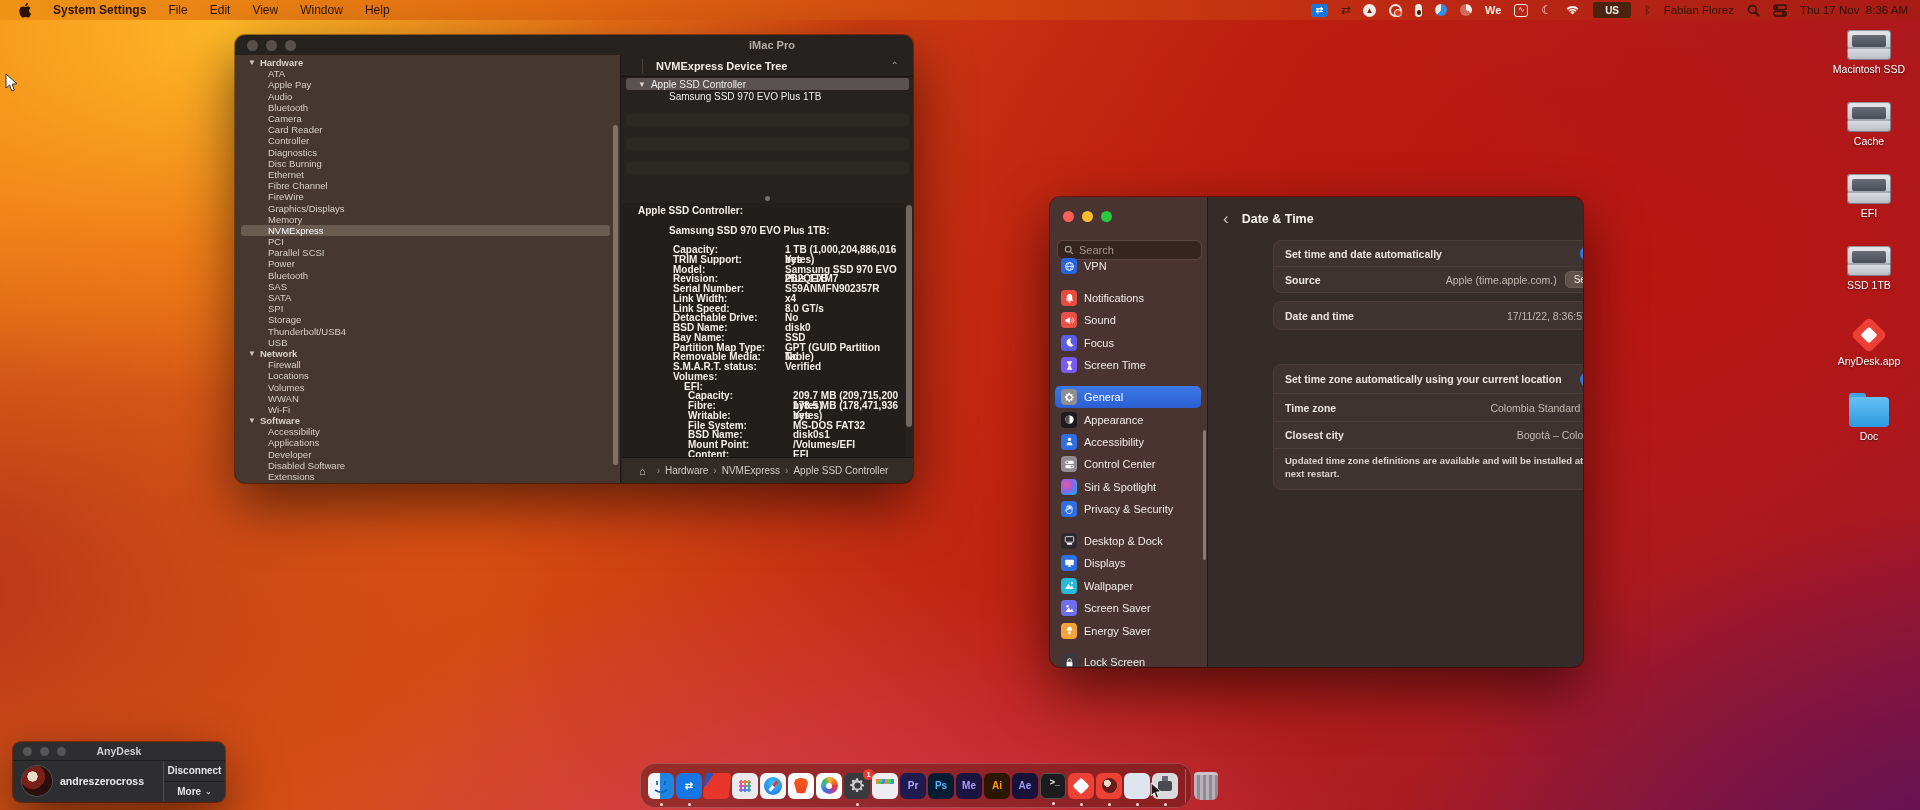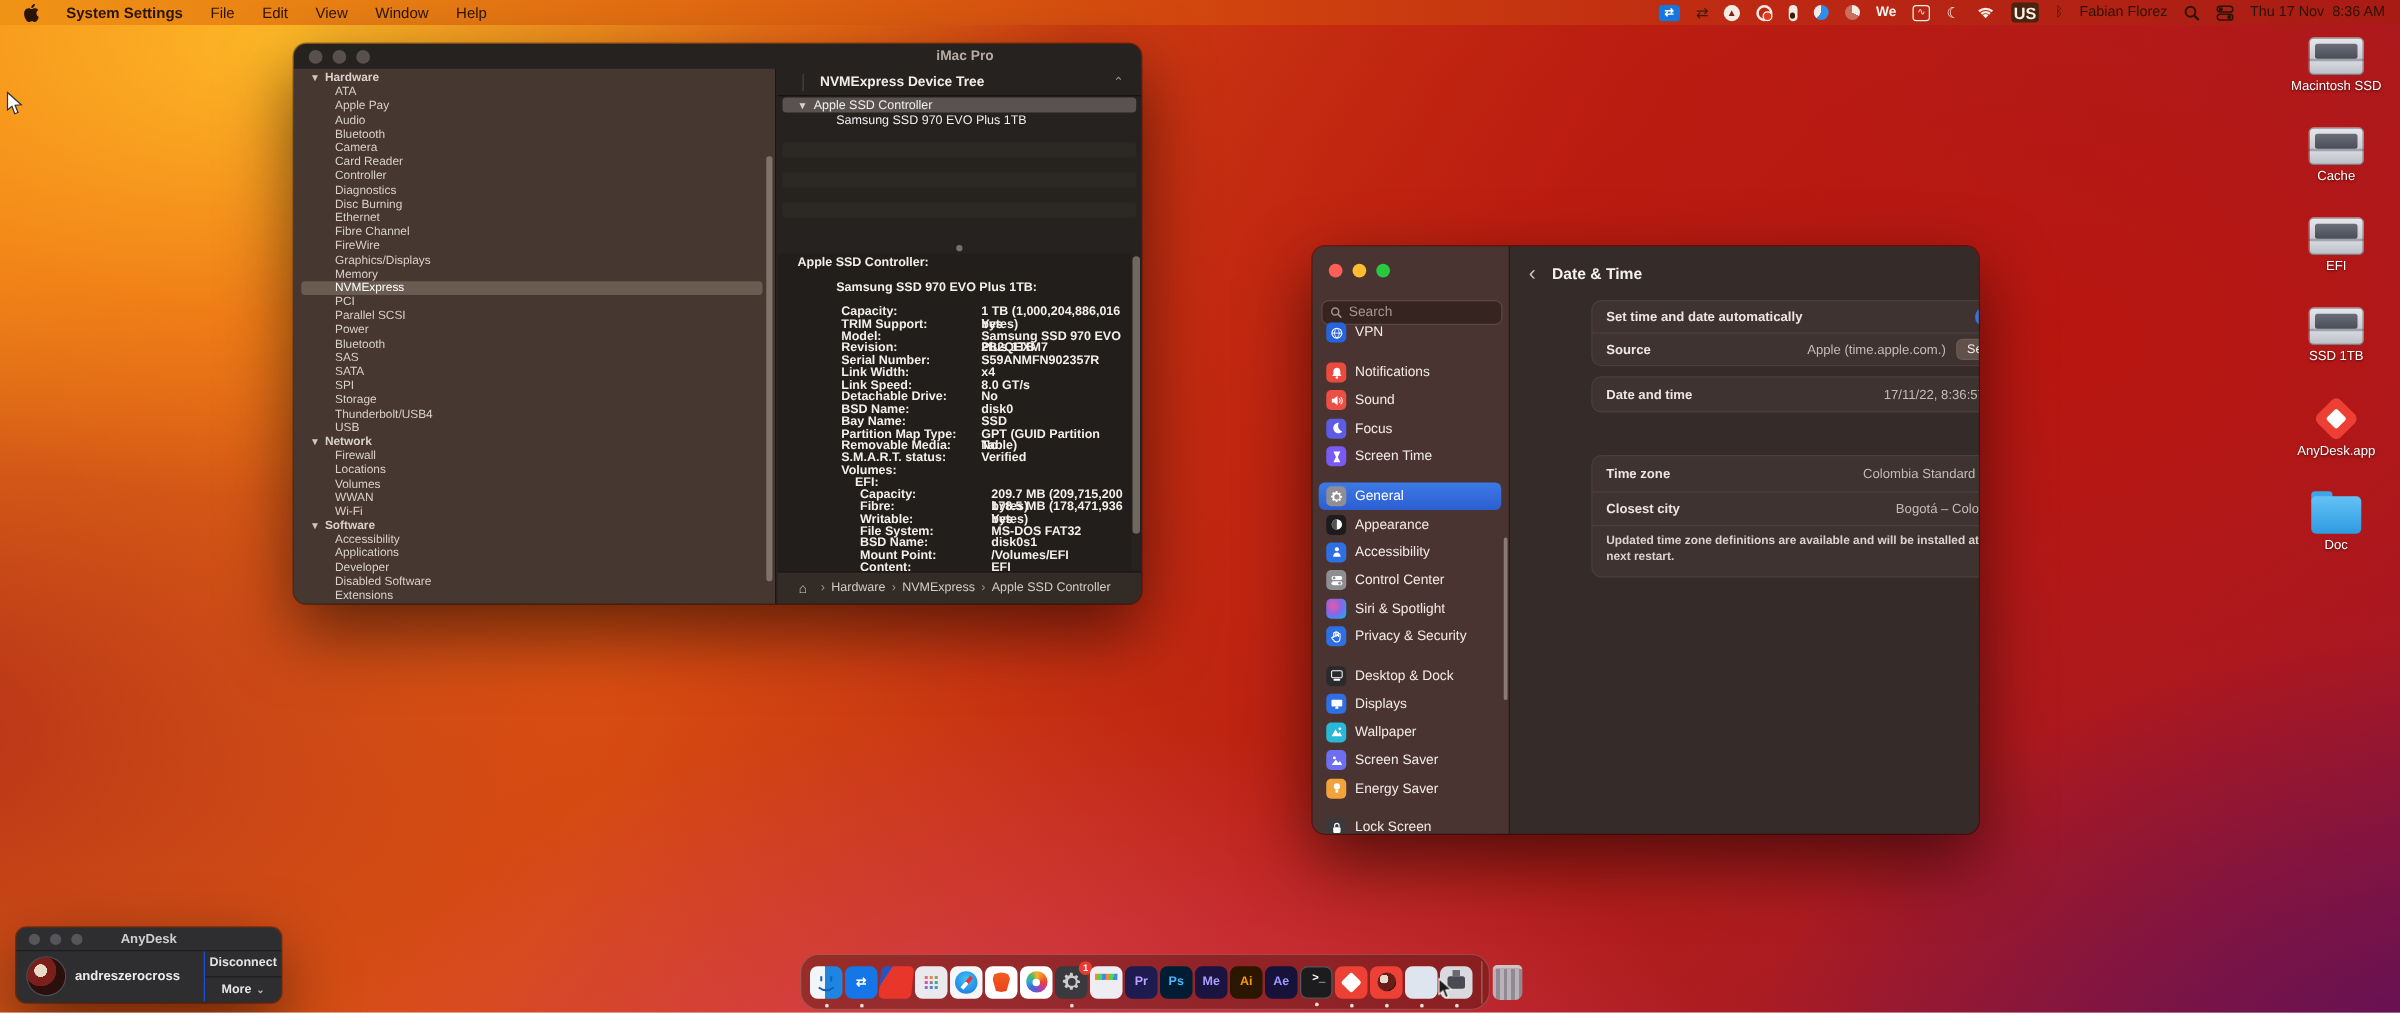--- a/index.html
+++ b/index.html
@@ -35,21 +35,21 @@
   .spiral::after { content:""; position:absolute; right:-2px; bottom:-2px; width:6px; height:6px; border-radius:50%; background:#e03c1d; border:1px solid #fff; }
   .pill { width:7px; height:13px; border-radius:4px; background:#f4ece4; position:relative; }
   .pill::after { content:""; position:absolute; left:1.5px; bottom:1.5px; width:4px; height:5px; border-radius:2px; background:#3a1c08; }
   .pie { width:12px; height:12px; border-radius:50%; }
   .pie.blue { background:conic-gradient(#2f8fe8 0 220deg, #f4ece4 220deg 360deg); }
   .pie.pale { background:conic-gradient(#f4ece4 0 120deg, rgba(244,236,228,.35) 120deg 360deg); }
   .we-txt { font-weight:bold; font-size:11px; color:#f8f2ea; }
   .act-box { width:14px; height:13px; border:1.6px solid #f6f0e8; border-radius:3px; display:flex; align-items:center; justify-content:center; }
   .act-box span { font-size:8px; color:#f6f0e8; line-height:1; }
   .moon-g { font-size:12px; color:#f6f0e8; }
-  .us-badge { min-width:19px; height:13px; padding:0 2px; background:#4a2410; border-radius:3px; color:#f8f0e8; font-size:13px; font-weight:bold; display:flex; align-items:center; justify-content:center; }
+  .us-badge { min-width:19px; height:13px; padding:0 12px; background:#4a2410; border-radius:3px; color:#f8f0e8; font-size:10px; font-weight:bold; display:flex; align-items:center; justify-content:center; }
   .bt-g { font-size:11px; color:#3a1c08; }
   .mb-user { font-size:11.5px; }
   .mb-clock { font-size:11.5px; white-space:pre; }
 
   
   .desk-icons { position:absolute; right:8px; top:30px; width:86px; display:flex; flex-direction:column; align-items:flex-end; gap:27px; }
   .dicon { display:flex; flex-direction:column; align-items:center; width:86px; }
   .dicon .lbl { margin-top:3px; font-size:10.5px; color:#fff; text-shadow:0 1px 2px rgba(0,0,0,.65); white-space:nowrap; }
   .drive { width:44px; height:30px; border-radius:4px; background:linear-gradient(180deg,#e7e8ec 0%,#c9cbd2 55%,#8f939c 60%,#d6d8de 65%,#babdc5 100%); box-shadow:inset 0 0 0 1px rgba(60,60,70,.5); position:relative; }
   .drive::after { content:""; position:absolute; left:5px; top:5px; right:5px; height:12px; border-radius:2px; background:linear-gradient(180deg,#6a6e78,#4a4d57); }
@@ -633,20 +633,24 @@
           </div>
         </div>
         <div class="group" style="top: 104px;">
           <div class="g-row" style="height: 27px;">
             <span class="lab">Date and time</span>
             <span class="val">17/11/22, 8:36:57 AM</span>
           </div>
         </div>
         <div class="group" style="top: 167px;">
           <div class="g-row" style="height: 28px;">
+            <span class="lab">Set time zone automatically using your current location</span>
+            <span class="toggle on"></span>
+          </div>
+          <div class="g-row" style="height: 28px;">
             <span class="lab">Time zone</span>
             <span class="val">Colombia Standard Time</span>
           </div>
           <div class="g-row" style="height: 27px;">
             <span class="lab">Closest city</span>
             <span class="val">Bogotá – Colombia</span>
           </div>
           <div class="g-note">Updated time zone definitions are available and will be installed at the next restart.</div>
         </div>
       </div>

